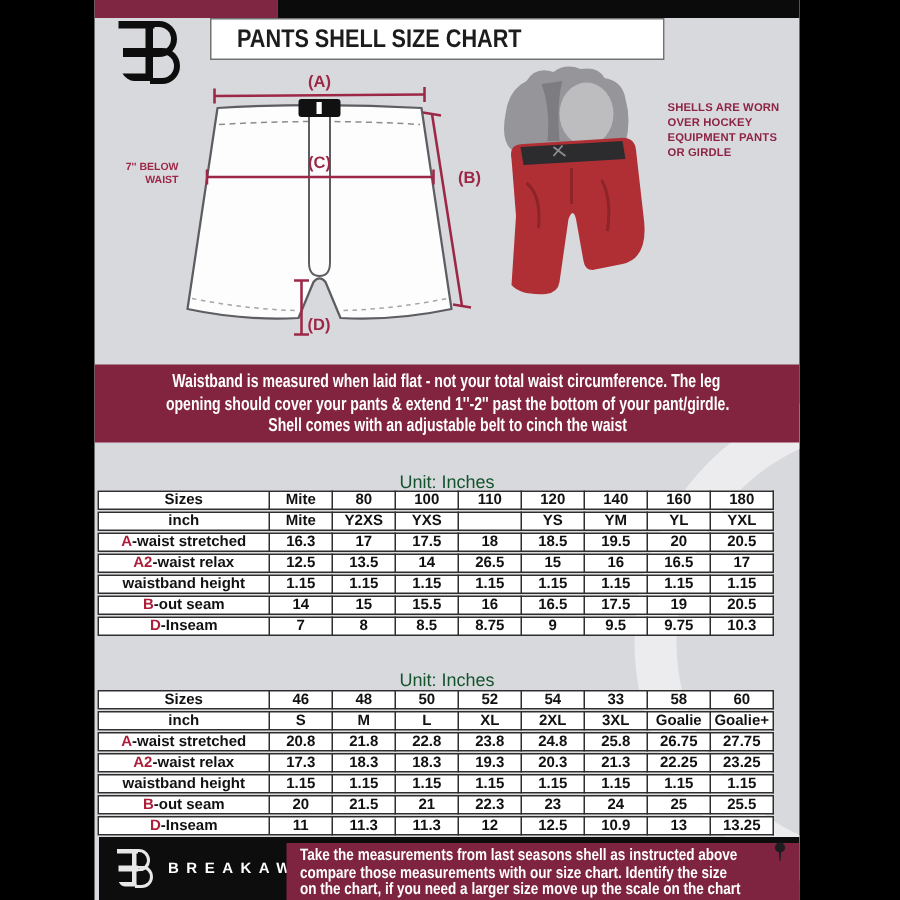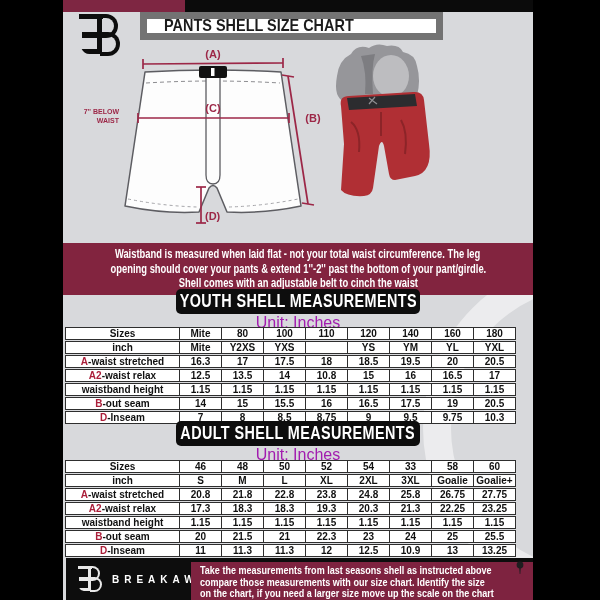--- a/index.html
+++ b/index.html
@@ -12,21 +12,21 @@
   
   .watermark { position:absolute; left:360px; top:258px; width:340px; height:340px;
     border-radius:50%; border:28px solid rgba(255,255,255,0.5); z-index:0; }
 
   .z { position:absolute; z-index:1; }
 
   
   .strip-maroon { left:0; top:0; width:122px; height:12px; background:#7e2642; }
   .strip-black  { left:122px; top:0; width:348px; height:12px; background:#0b0b0b; }
   .title-box { left:77px; top:12px; width:303px; height:28px; background:#fff;
-    border:7px solid #737373; display:flex; align-items:center; padding-left:17px; }
+    border:1px solid #737373; display:flex; align-items:center; padding-left:17px; }
   .title-box span { font-size:17px; font-weight:bold; color:#1c1c1c; white-space:nowrap;
     transform:scaleX(.85); transform-origin:0 50%; }
   .date-box { left:380px; top:12px; width:90px; height:28px; background:#8e2847;
     display:flex; align-items:center; justify-content:center; }
   .date-box span { color:#fff; font-size:17px; font-weight:bold; white-space:nowrap;
     transform:scaleX(.8); letter-spacing:.5px; }
 
   
   .logo-b { position:relative; }
   .logo-b .bar1 { position:absolute; left:0; top:0; width:58%; height:12%; background:currentColor; }
@@ -50,21 +50,21 @@
     display:flex; flex-direction:column; align-items:center; justify-content:center; }
   .info-banner div { color:#fff; font-size:12.5px; font-weight:bold; line-height:14.5px;
     white-space:nowrap; transform:scaleX(.75); }
 
   
   .section-banner { left:50%; transform:translateX(-50%); width:244px; height:25px;
     background:#0d0d0d; border-radius:5px; display:flex; align-items:center;
     justify-content:center; }
   .section-banner span { color:#fff; font-size:18px; font-weight:bold; white-space:nowrap;
     letter-spacing:.5px; transform:scaleX(.8); }
-  .unit { left:0; width:470px; text-align:center; font-size:16px; color:#a21caf; }
+  .unit { left:0; width:470px; text-align:center; font-size:12px; color:#14532d; }
 
   
   .tbl-wrap { left:2px; width:451px; }
   table { width:100%; border-collapse:separate; border-spacing:0 1px; table-layout:fixed; }
   td { background:#fff; border:1px solid #2e2e2e; height:11px; text-align:center;
     font-size:10px; font-weight:bold; color:#111; padding:0; line-height:11px;
     border-left:none; }
   td:first-child { border-left:1px solid #2e2e2e; width:25.5%; }
   td .pfx { color:#ab1f3a; }
 
@@ -144,30 +144,28 @@
       <ellipse cx="60" cy="36" rx="18" ry="21" fill="#bdbdc0"></ellipse>
       <path d="M30,16 Q36,32 34,54 L42,54 Q40,28 44,14 Z" fill="#7d7d81"></path>
       <path d="M10,66 Q8,56 18,56 L82,52 Q92,51 93,60 L98,104 Q102,132 84,136 L64,140 Q59,140 58,134 L53,106 Q51,98 48,106 L42,148 Q41,155 33,156 Q16,157 10,150 L13,104 Z" fill="#b02f34"></path>
       <path d="M16,58 L84,54 L86,66 L18,70 Z" fill="#2c2c2f"></path>
       <path d="M38,58 L46,64 M44,57 L38,64" stroke="#8e8e92" stroke-width="1.2" fill="none"></path>
       <path d="M20,82 Q30,90 28,112" stroke="#8c2428" stroke-width="2" fill="none"></path>
       <path d="M70,80 Q77,92 74,114" stroke="#8c2428" stroke-width="2" fill="none"></path>
       <path d="M50,72 L50,96" stroke="#8c2428" stroke-width="2" fill="none"></path>
     </svg>
 
+    <div class="z shell-note">SHELLS ARE WORN OVER HOCKEY EQUIPMENT PANTS OR GIRDLE</div>
 
     <div class="z info-banner">
       <div>Waistband is measured when laid flat - not your total waist circumference. The leg</div>
       <div>opening should cover your pants &amp; extend 1''-2'' past the bottom of your pant/girdle.</div>
       <div>Shell comes with an adjustable belt to cinch the waist</div>
     </div>
 
-    <div class="z section-banner" style="top:289px;">
-      <span>YOUTH SHELL MEASUREMENTS</span>
-    </div>
     <div class="z unit" style="top:314px;">Unit: Inches</div>
     <div class="z tbl-wrap" style="top:326px;">
       <table>
           <tbody id="youth-tbody">
             <tr>
               <td>Sizes</td>
               <td>Mite</td>
               <td>80</td>
               <td>100</td>
               <td>110</td>
@@ -196,21 +194,21 @@
               <td>18.5</td>
               <td>19.5</td>
               <td>20</td>
               <td>20.5</td>
             </tr>
             <tr>
               <td><span class="pfx">A2</span>-waist relax</td>
               <td>12.5</td>
               <td>13.5</td>
               <td>14</td>
-              <td>10.8</td>
+              <td>26.5</td>
               <td>15</td>
               <td>16</td>
               <td>16.5</td>
               <td>17</td>
             </tr>
             <tr>
               <td>waistband height</td>
               <td>1.15</td>
               <td>1.15</td>
               <td>1.15</td>
@@ -239,23 +237,20 @@
               <td>8.75</td>
               <td>9</td>
               <td>9.5</td>
               <td>9.75</td>
               <td>10.3</td>
             </tr>
           </tbody>
         </table>
     </div>
 
-    <div class="z section-banner" style="top:421px;">
-      <span>ADULT SHELL MEASUREMENTS</span>
-    </div>
     <div class="z unit" style="top:446px;">Unit: Inches</div>
     <div class="z tbl-wrap" style="top:459px;">
       <table>
           <tbody id="adult-tbody">
             <tr>
               <td>Sizes</td>
               <td>46</td>
               <td>48</td>
               <td>50</td>
               <td>52</td>

